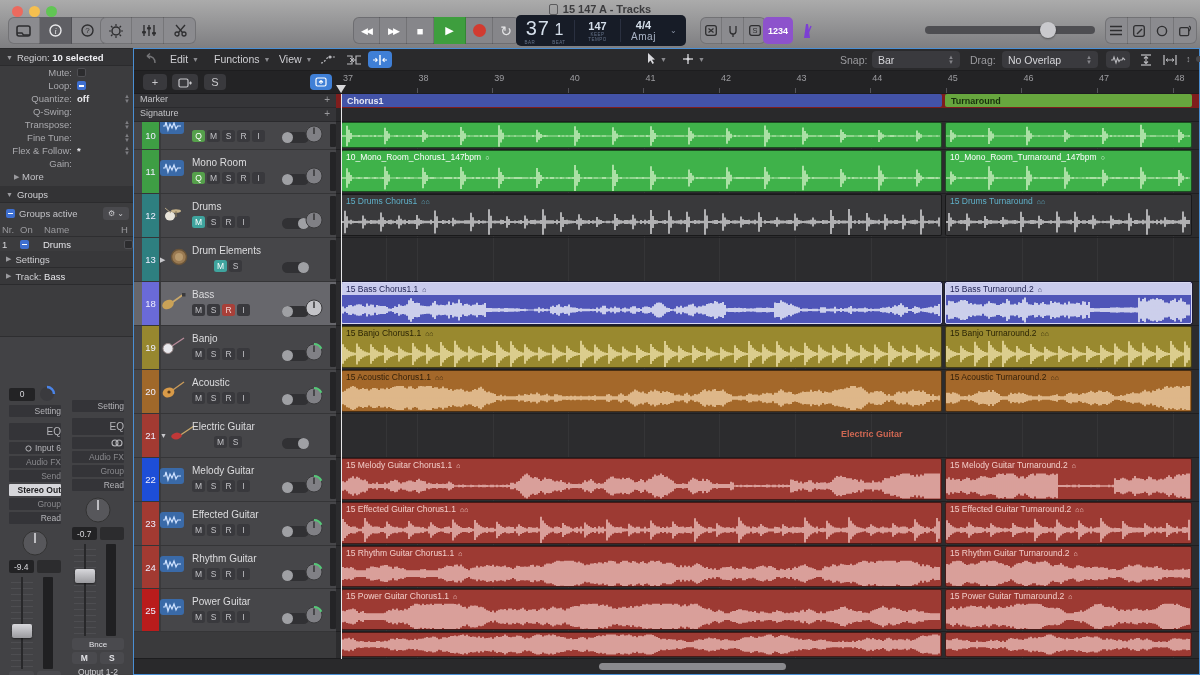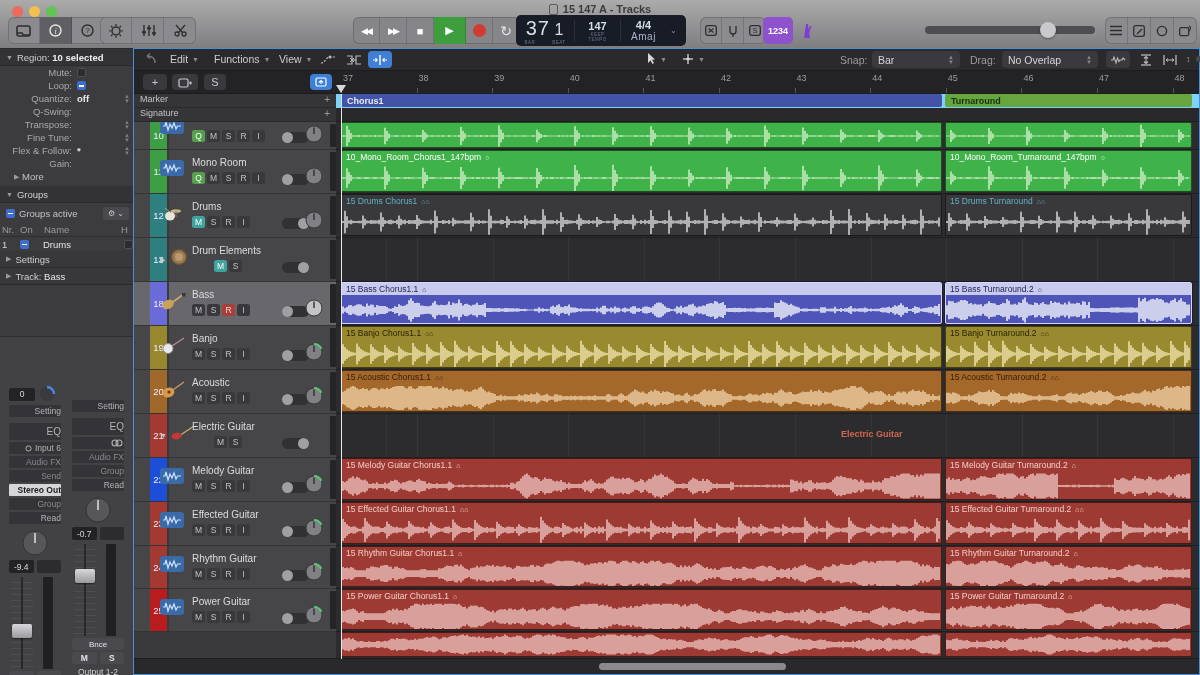--- a/index.html
+++ b/index.html
@@ -118,32 +118,32 @@
   #ruler { position:absolute; left:202px; top:22px; right:0; height:23px; background:#232325;
            border-bottom:1px solid #1d1d1f; overflow:hidden; }
   .barnum { position:absolute; top:2px; font-size:9px; color:#9c9ca0; }
   .bartick { position:absolute; bottom:0; width:1px; height:5px; background:#55555a; }
 
   #lanehead { position:absolute; left:0; top:45px; width:202px; height:28px; background:#353538; }
   .lhrow { height:14px; display:flex; padding:0 6px; color:#c3c3c7;
            font-size:9px; border-bottom:1px solid #2a2a2d; }
   .lhrow .plus { margin-left:auto; color:#9a9a9e; font-size:10px; }
 
-  #markerlane { position:absolute; left:202px; top:45px; right:0; height:14px; background:#7dd3fc; }
+  #markerlane { position:absolute; left:202px; top:45px; right:0; height:14px; background:#7f1d1d; }
   .marker { position:absolute; top:0; height:13px; border-radius:2px; font-size:9px; font-weight:bold;
             display:flex; align-items:center; padding-left:6px; }
   #sublane { position:absolute; left:202px; top:59px; right:0; height:14px; background:#29292b;
              border-bottom:1px solid #1d1d1f; }
 
   #headers { position:absolute; left:0; top:73px; width:202px; height:537px; background:#3a3a3c; overflow:hidden; }
   #arrange { position:absolute; left:202px; top:73px; right:0; height:537px; overflow:hidden;
              background:#2c2c2e; }
   .hrow { position:relative; width:202px; background:#464649; border-bottom:1px solid #353537; }
   .hrow.sel { background:#67676c; }
-  .numcell { position:absolute; left:16px; top:0; bottom:0; width:19px; display:flex; align-items:center;
+  .numcell { position:absolute; left:8px; top:0; bottom:0; width:19px; display:flex; align-items:center;
              justify-content:center; color:#eef; font-size:9.5px; border-right:2px solid #3a3a3c; }
   .tname { position:absolute; left:58px; top:7px; font-size:10px; color:#dcdcde; white-space:nowrap; }
   .ctr { position:absolute; left:58px; top:22px; display:flex; gap:2px; align-items:center; }
   .cbtn { width:13px; height:12px; border-radius:2.5px; background:#39393d; color:#c2c2c6;
           font-size:8.5px; display:flex; align-items:center; justify-content:center; }
   .cbtn.q-on { background:#55a04b; color:#fff; }
   .cbtn.m-on { background:#3fa49e; color:#fff; }
   .cbtn.r-on { background:#a84039; color:#f4d4d2; }
   .toggle { position:absolute; top:24px; left:148px; width:27px; height:11px; border-radius:6px; background:#313134; }
   .toggle .knb { position:absolute; top:0; width:11px; height:11px; border-radius:50%; background:#9fa0a4; }

